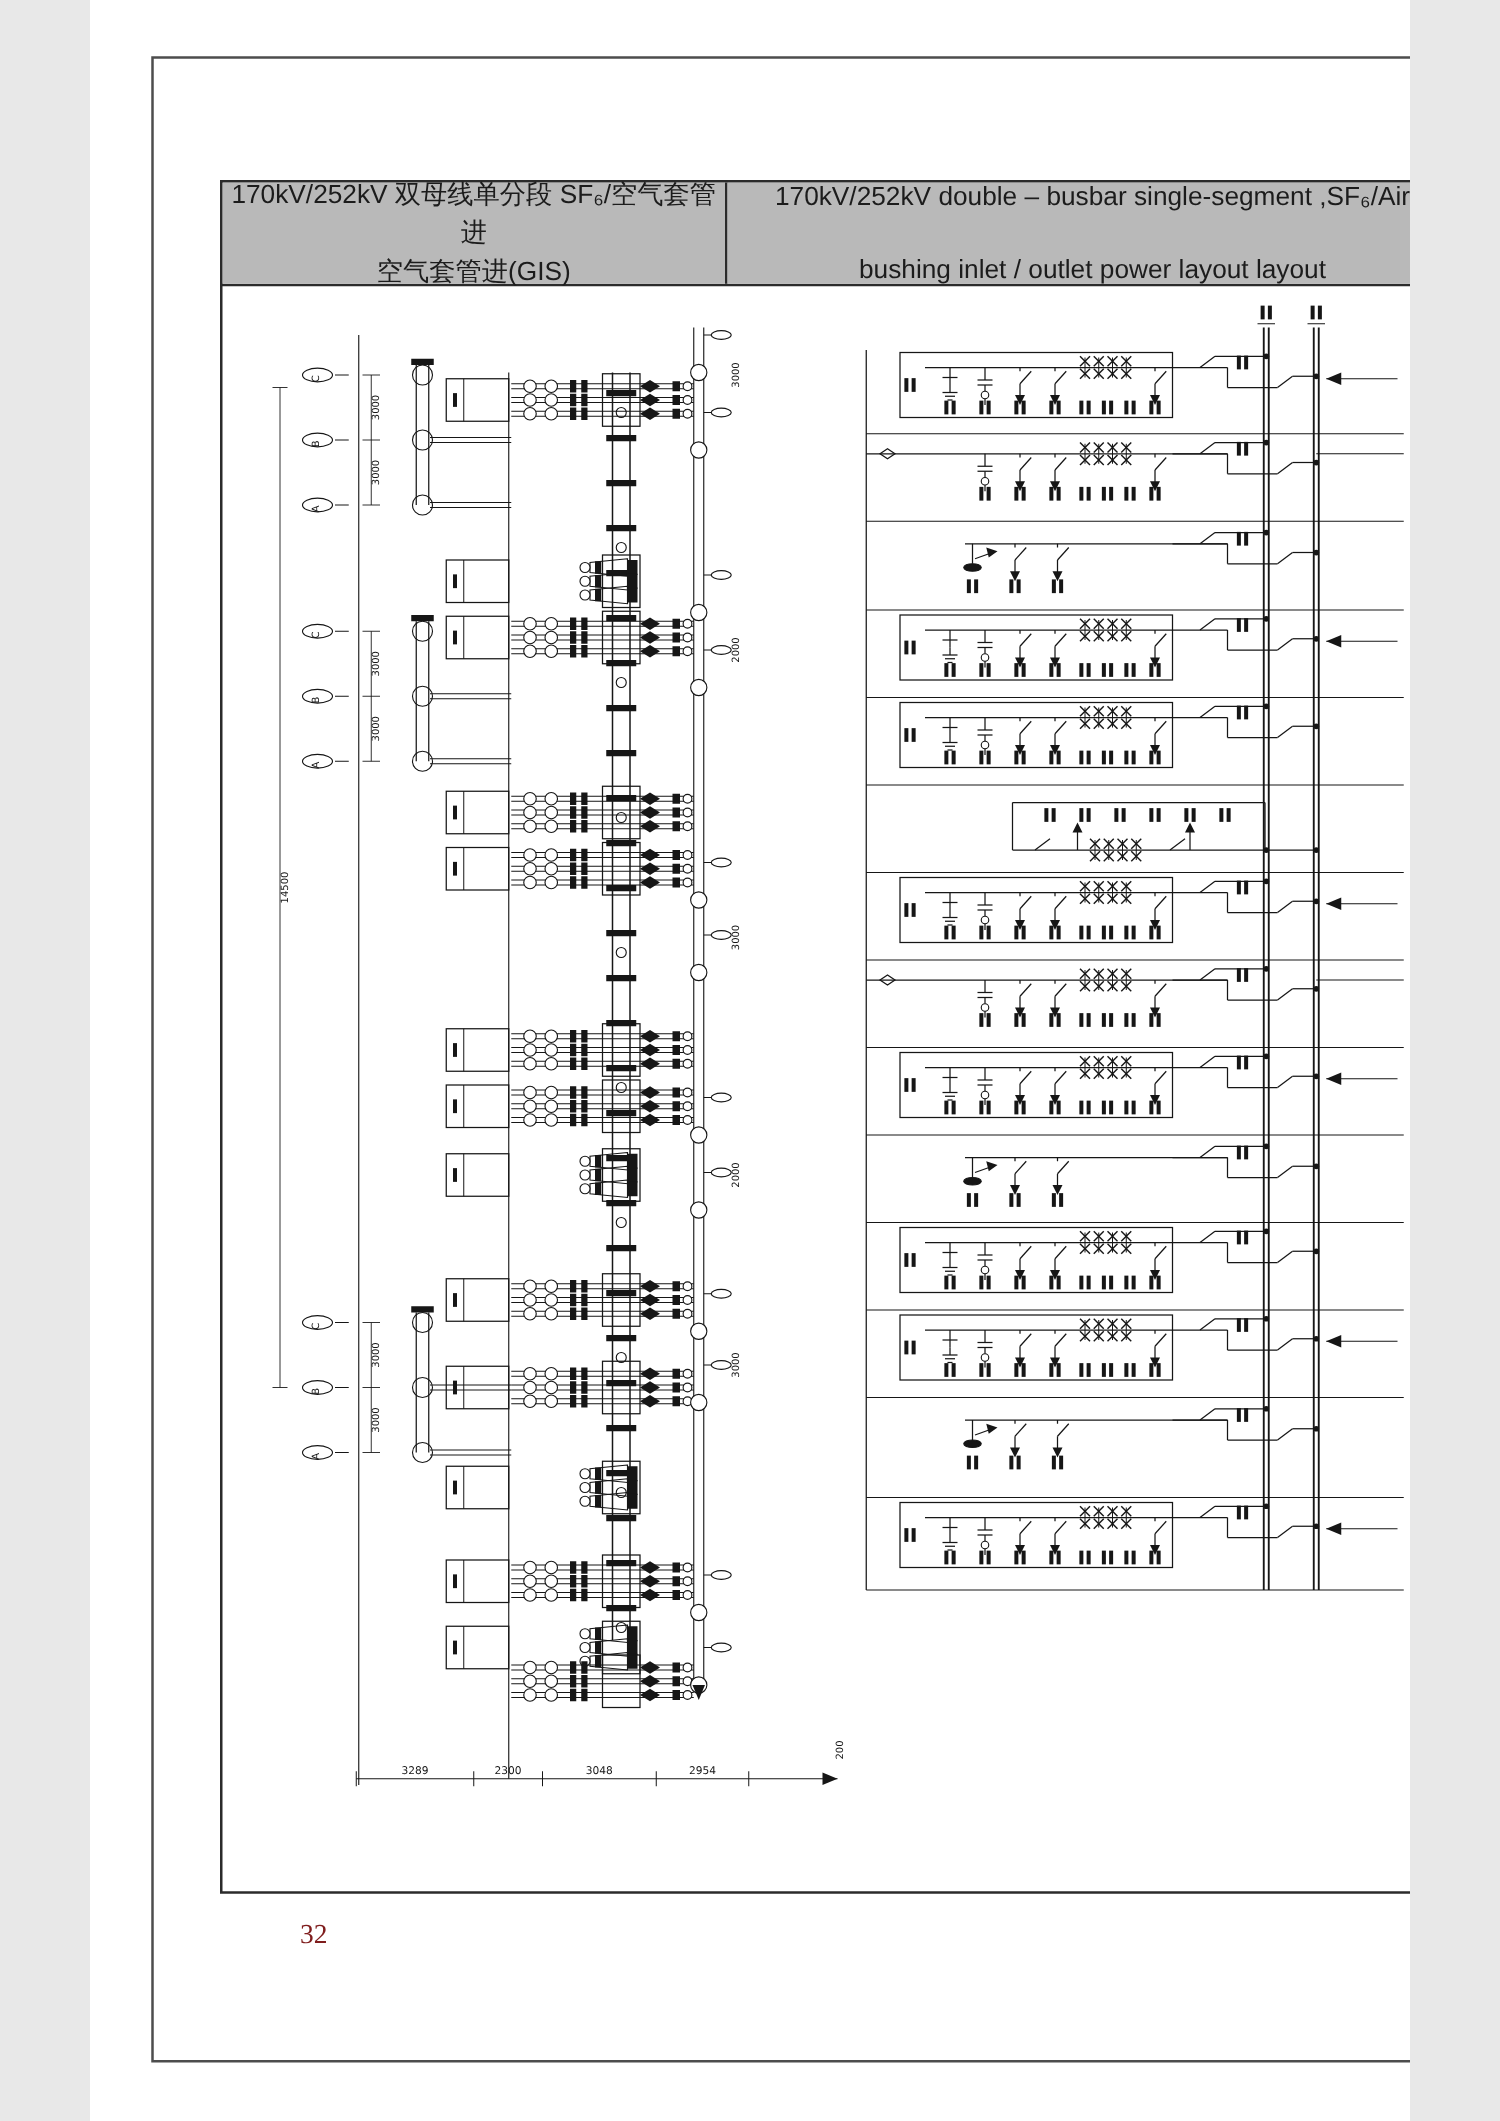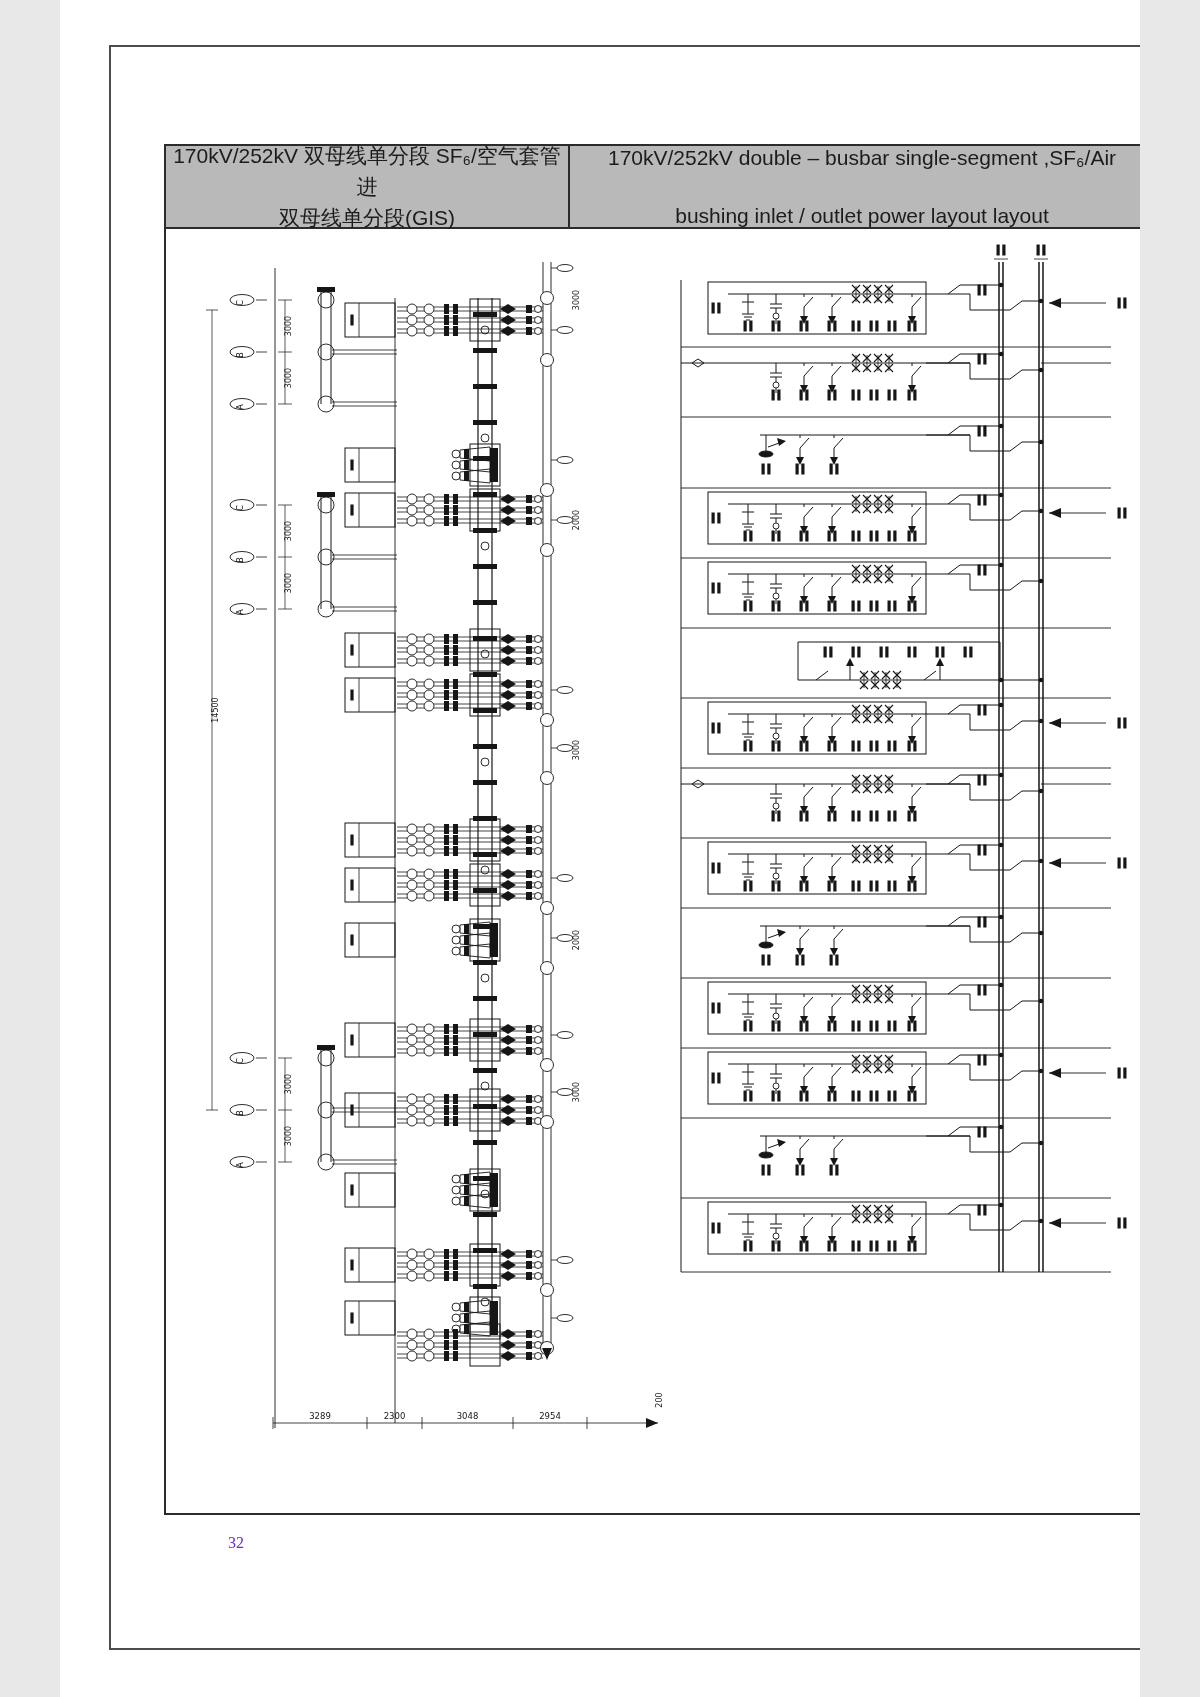--- a/index.html
+++ b/index.html
@@ -1,18 +1,18 @@
 <!DOCTYPE html>
 <html><head>
 <meta charset="utf-8">
 <style>
   html,body{margin:0;padding:0;background:#e8e8e8;}
   .page{
     position:relative;width:1056px;height:1697px;background:#ffffff;
-    font-family:"Liberation Sans",sans-serif;overflow:hidden;margin:0 auto;padding-left:24px;
+    font-family:"Liberation Sans",sans-serif;overflow:hidden;margin:0 auto;
   }
   .outer-border{
     position:absolute;left:49px;top:45px;width:1103px;height:1605px;
     border:2px solid #4d4d4d;box-sizing:border-box;background:#fff;
   }
   .drawing-frame{
     position:absolute;left:104px;top:144px;width:992px;height:1371px;
     border:2px solid #2b2b2b;box-sizing:border-box;background:#fff;
   }
   .header-band{
@@ -21,36 +21,36 @@
   }
   .header-cell{
     background:#b9b9b9;display:flex;flex-direction:column;justify-content:center;
     text-align:center;color:#1c1c1c;font-size:21px;line-height:31px;
     box-sizing:border-box;
   }
   .header-cell.zh{width:404px;border-right:2px solid #2b2b2b;}
   .header-cell.en{flex:1;gap:27px;}
   .pagenum{
     position:absolute;left:168px;top:1534px;
-    font-family:"Liberation Serif",serif;font-size:16px;color:#6d28d9;
+    font-family:"Liberation Serif",serif;font-size:22px;color:#7f1d1d;
   }
   svg.dwg{position:absolute;left:0;top:0;pointer-events:none;}
 </style>
 </head>
 <body>
 
 <div class="page">
   <div class="outer-border"></div>
 
   <div class="drawing-frame"></div>
 
   <div class="header-band">
     <div class="header-cell zh">
       <span>170kV/252kV 双母线单分段 SF₆/空气套管进</span>
-      <span>双母线单分段(GIS)</span>
+      <span>空气套管进(GIS)</span>
     </div>
     <div class="header-cell en">
       <span>170kV/252kV double – busbar single-segment ,SF₆/Air</span>
       <span>bushing inlet / outlet power layout layout</span>
     </div>
   </div>
 
   <svg id="dwg" class="dwg" width="1200" height="1697" viewBox="0 0 1200 1697">
     <g id="plan">
         <line x1="215" y1="268" x2="215" y2="1428" stroke="#161616" stroke-width="0.9"></line>

